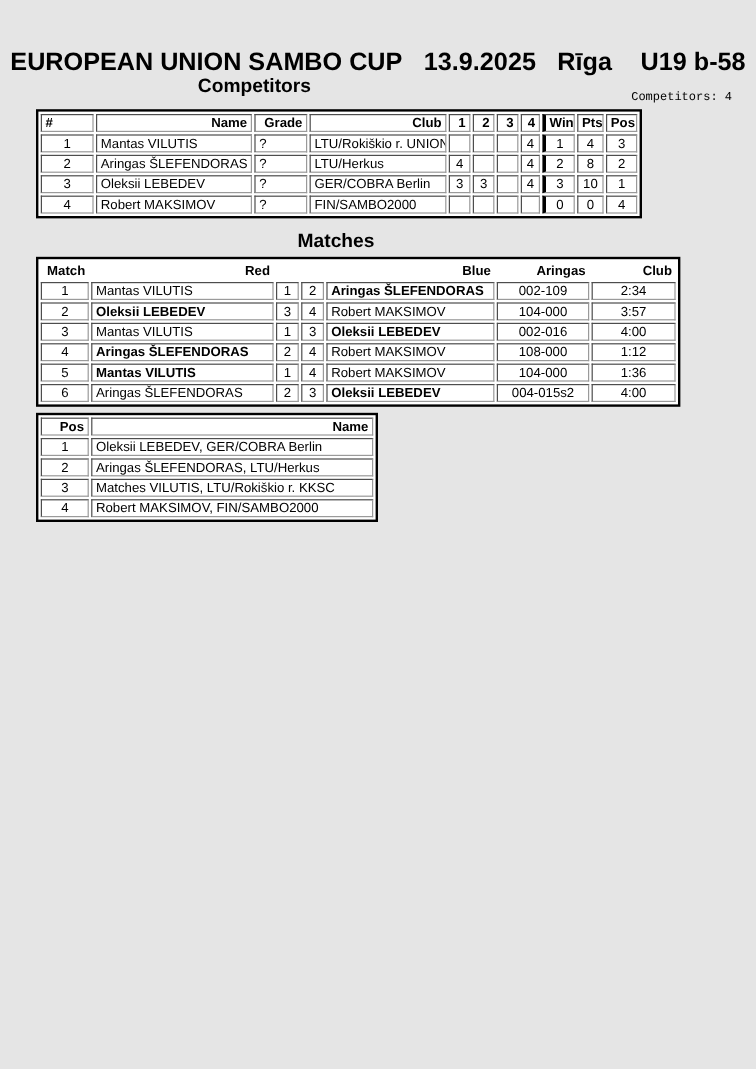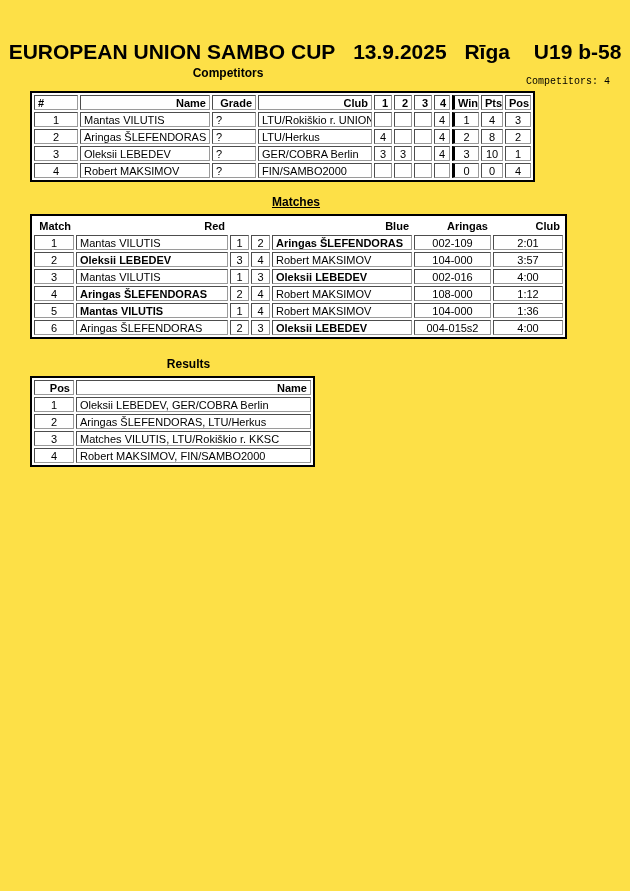--- a/index.html
+++ b/index.html
@@ -1,27 +1,27 @@
 <!DOCTYPE html>
 <html><head>
 <meta charset="utf-8">
 <style>
   html,body { margin:0; padding:0; background:#fff; }
   .page {
-    position:relative; width:630px; height:891px; background:#fde047;
+    position:relative; width:630px; height:891px; background:#e5e5e5;
     font-family:"Liberation Sans", sans-serif; color:#000;
   }
   .title { padding-top:40px; text-align:center; font-size:21px; font-weight:bold; line-height:24px; white-space:nowrap; }
   .title .part { display:inline-block; }
   .title .gap-sm { margin-left:12px; }
   .title .gap-lg { margin-left:18px; }
 
-  .section-heading { font-size:12px; font-weight:bold; line-height:14px; text-align:center;padding-left:16px; }
+  .section-heading { font-size:16px; font-weight:bold; line-height:14px; text-align:center; }
   .competitors-heading { width:424px; margin-top:2px; }
-  .matches-heading { width:560px; margin-top:13px;text-decoration:underline; }
+  .matches-heading { width:560px; margin-top:13px; }
   .results-heading { width:285px; margin-left:30px; margin-top:18px; }
 
   .comp-count { position:absolute; top:76px; right:20px; font-size:10px; line-height:11px;font-family:Liberation Mono, monospace; }
 
   table { border-collapse:separate; border-spacing:2px; border:2px solid #000; table-layout:fixed; background:#fff; }
   th, td {
     box-sizing:border-box; border:1px solid; border-color:#4d4d4d #9a9a9a #9a9a9a #4d4d4d;
     font-size:11px; line-height:12px; height:15px; padding:0 3px;
     overflow:hidden; white-space:nowrap; font-weight:normal;
   }
@@ -158,21 +158,21 @@
       <th class="bare">Aringas</th>
       <th class="bare">Club</th>
     </tr>
     <tr>
       <td class="c">1</td>
       <td class="l">Mantas VILUTIS</td>
       <td class="c">1</td>
       <td class="c">2</td>
       <td class="l win">Aringas ŠLEFENDORAS</td>
       <td class="c">002-109</td>
-      <td class="c">2:01</td>
+      <td class="c">2:34</td>
     </tr>
     <tr>
       <td class="c">2</td>
       <td class="l win">Oleksii LEBEDEV</td>
       <td class="c">3</td>
       <td class="c">4</td>
       <td class="l">Robert MAKSIMOV</td>
       <td class="c">104-000</td>
       <td class="c">3:57</td>
     </tr>
@@ -208,21 +208,20 @@
       <td class="l">Aringas ŠLEFENDORAS</td>
       <td class="c">2</td>
       <td class="c">3</td>
       <td class="l win">Oleksii LEBEDEV</td>
       <td class="c">004-015s2</td>
       <td class="c">4:00</td>
     </tr>
   </tbody>
     </table>
 
-  <div class="section-heading results-heading">Results</div>
 
   <table class="results">
     <colgroup>
       <col style="width:40px">
         <col style="width:235px">
     </colgroup>
     <tbody>
         <tr>
       <th>Pos</th>
       <th>Name</th>

